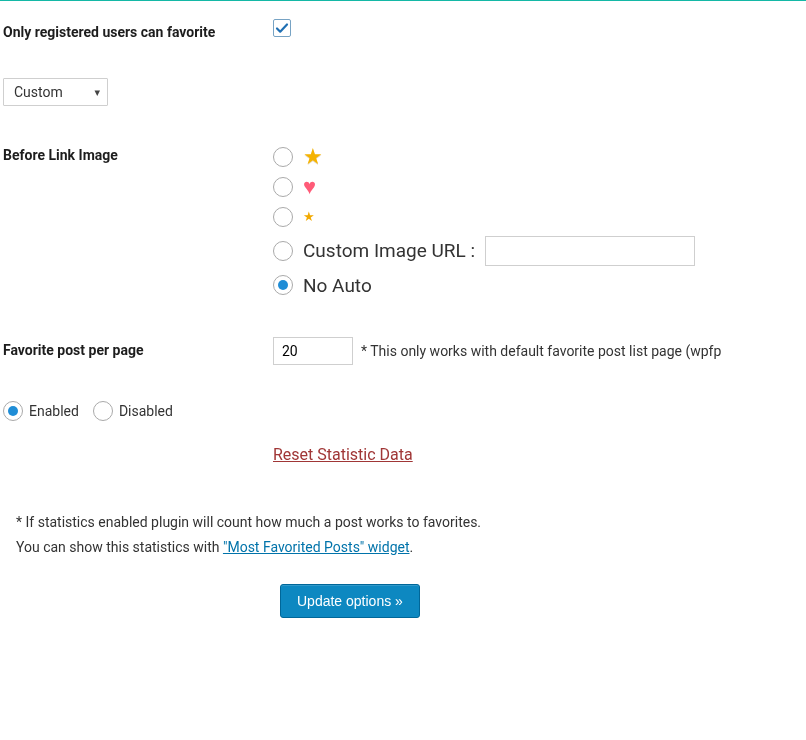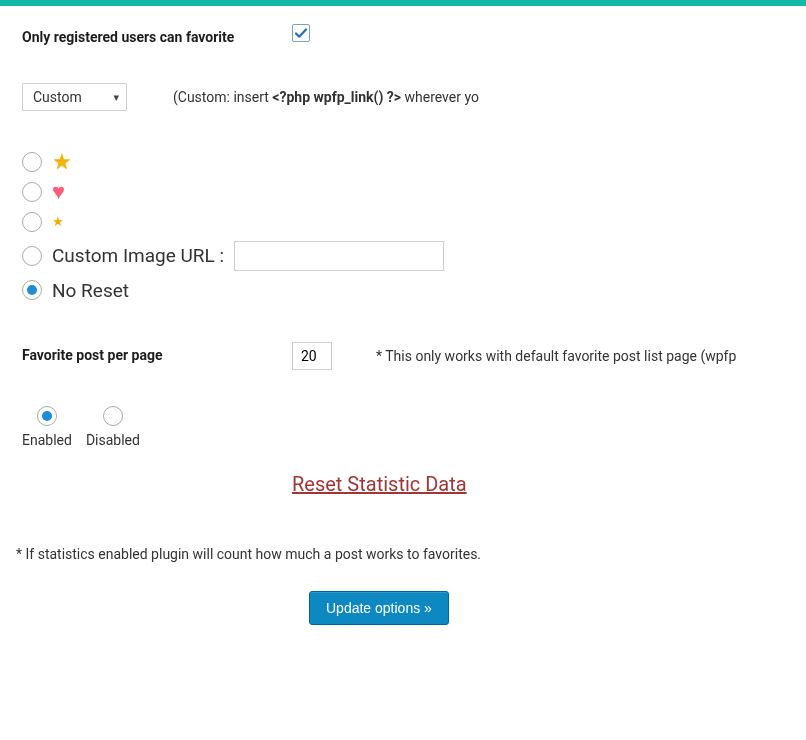--- a/index.html
+++ b/index.html
@@ -6,43 +6,42 @@
   body {
     margin: 0;
     padding: 0;
     font-family: -apple-system, BlinkMacSystemFont, "Segoe UI", Roboto, Oxygen-Sans, Ubuntu, Cantarell, "Helvetica Neue", sans-serif;
     font-size: 14px;
     color: #333;
     background: #fff;
     width: 806px;
   }
   .form-area {
-    padding: 0 10px 10px 22px;
-    border-top: 6px solid #14b8a6;
+    padding: 0 10px 10px 3px;
+    border-top: 1px solid #14b8a6;
   }
   .row {
     display: flex;
     align-items: flex-start;
     padding: 18px 0;
   }
   .label-col {
     width: 270px;
     min-width: 270px;
     font-weight: 700;
     color: #1d1d1d;
     font-size: 14px;
     line-height: 1.35;
     padding-top: 4px;
   }
   .field-col {
     flex: 1;
     min-width: 0;
     font-size: 14px;
     color: #333;
-    gap: 36px;
   }
   .checkbox {
     width: 18px;
     height: 18px;
     border: 1px solid #77a3c4;
     border-radius: 2px;
     display: inline-flex;
     align-items: center;
     justify-content: center;
     background: #fff;
@@ -131,59 +130,57 @@
     line-height: 1;
   }
   input.text-in {
     border: 1px solid #cfcfcf;
     padding: 5px 8px;
     font-size: 14px;
     font-family: inherit;
     background: #fff;
   }
   .custom-url-input { width: 210px; height: 30px; }
-  .num-input { width: 40px; text-align: left; }
+  .num-input { width: 80px; text-align: left; }
   .hint {
     margin-left: 8px;
     font-size: 14px;
     color: #333;
     white-space: nowrap;
     text-align: center;
   }
   .radio-inline {
     display: flex;
     align-items: center;
     gap: 10px;
   }
   .radio-inline .group {
     display: inline-flex;
     align-items: center;
     gap: 6px;
     margin-right: 4px;
-    flex-direction: column;
   }
   .reset-link {
     color: #a03636;
     text-decoration: underline;
-    font-size: 20px;
+    font-size: 16px;
     cursor: pointer;
   }
   .note-block {
     padding: 18px 16px 4px 16px;
     font-size: 14px;
     color: #333;
     line-height: 1.8;
   }
   .note-block a {
     color: #0073aa;
     text-decoration: underline;
   }
   .submit-row {
     padding: 20px 0 0 280px;
-    margin-left: 29px;
   }
   .button-primary {
     background: #0d88c1;
     border: 1px solid #006799;
     color: #fff;
     font-size: 14px;
     padding: 8px 16px;
     border-radius: 3px;
     cursor: pointer;
     box-shadow: inset 0 1px 0 rgba(255,255,255,.15);
@@ -205,27 +202,25 @@
     </div>
   </div>
 
   <div class="row">
     <div class="field-col" style="display:flex;align-items:center;overflow:hidden;">
       <span class="select-wrap">
         <select class="wp-select">
           <option>Custom</option>
         </select>
       </span>
-      <span class="inline-help">
-        <span>(Custom: insert </span><span class="code">&lt;?php wpfp_link() ?&gt;</span><span> wherever yo</span>
-      </span>
-    </div>
-  </div>
-
-  <div class="row">
+    </div>
+  </div>
+
+  <div class="row">
+    <div class="label-col">Before Link Image</div>
     <div class="field-col">
       <div class="radio-line">
         <span class="radio"></span>
         <span class="star-big">★</span>
       </div>
       <div class="radio-line">
         <span class="radio"></span>
         <span class="heart">♥</span>
       </div>
       <div class="radio-line">
@@ -234,21 +229,21 @@
       </div>
       <div class="radio-line">
         <span class="radio"></span>
         <span class="rlabel">Custom Image URL :</span>
         <input type="text" class="text-in custom-url-input" value="" style="">
       </div>
       <div class="radio-line">
         <span class="radio checked">
             <span class="dot"></span>
           </span>
-        <span class="rlabel">No Reset</span>
+        <span class="rlabel">No Auto</span>
       </div>
     </div>
   </div>
 
   <div class="row">
     <div class="label-col">Favorite post per page</div>
     <div class="field-col" style="display:flex;align-items:center;overflow:hidden;">
       <input type="text" class="text-in num-input" value="20" style="">
       <span class="hint">* This only works with default favorite post list page (wpfp</span>
     </div>
@@ -273,17 +268,20 @@
     <div class="label-col"></div>
     <div class="field-col">
       <a class="reset-link">Reset Statistic Data</a>
     </div>
   </div>
 
 </div>
 
 <div class="note-block">
   <div>* If statistics enabled plugin will count how much a post works to favorites.</div>
+  <div>
+    <span>You can show this statistics with </span><a href="#">"Most Favorited Posts" widget</a><span>.</span>
+  </div>
 </div>
 
 <div class="submit-row">
   <button class="button-primary">Update options »</button>
 </div>
 
 </body></html>

